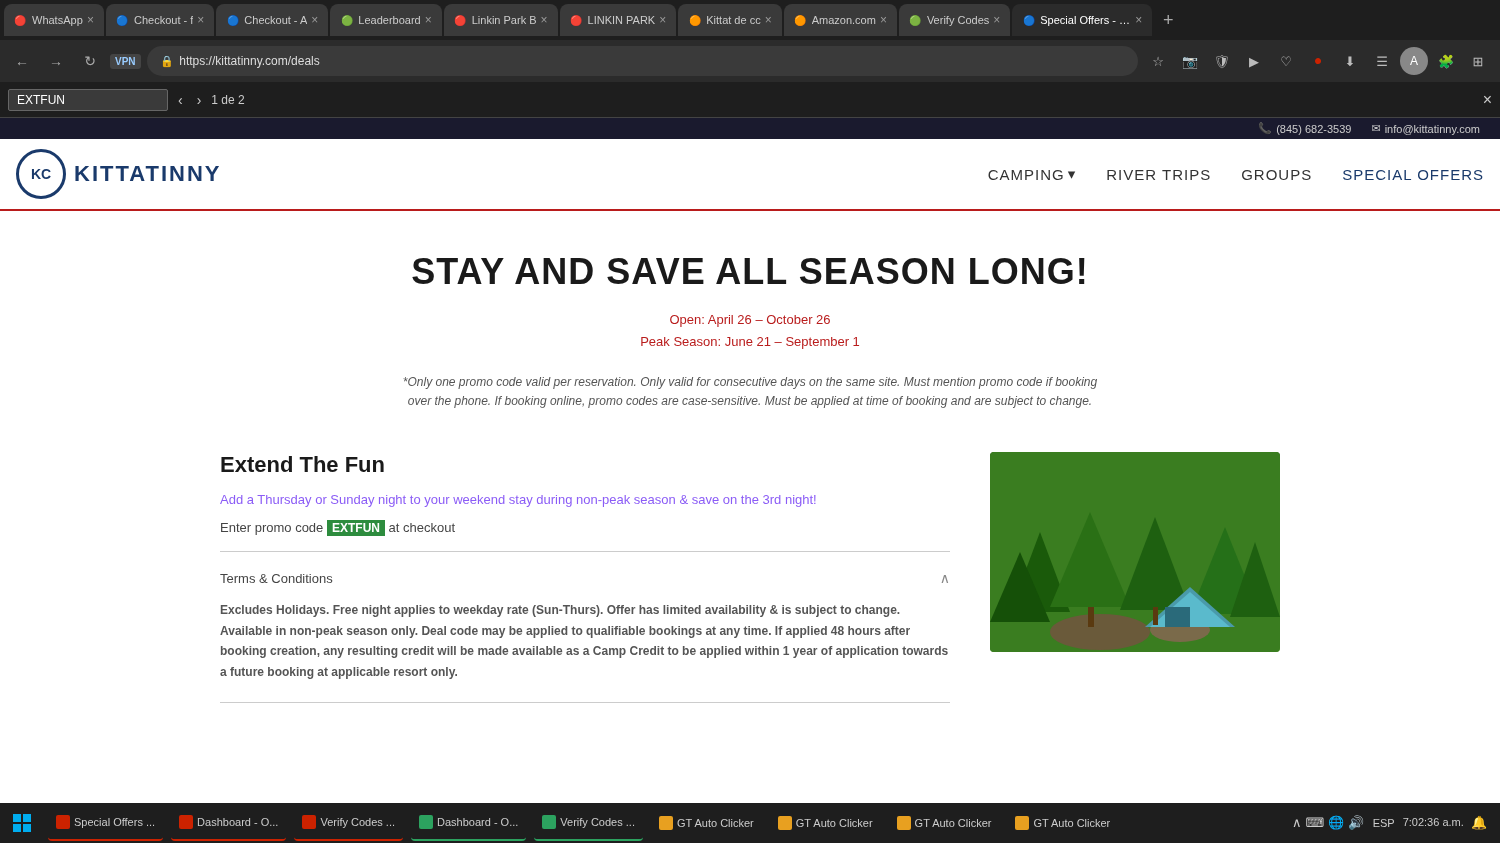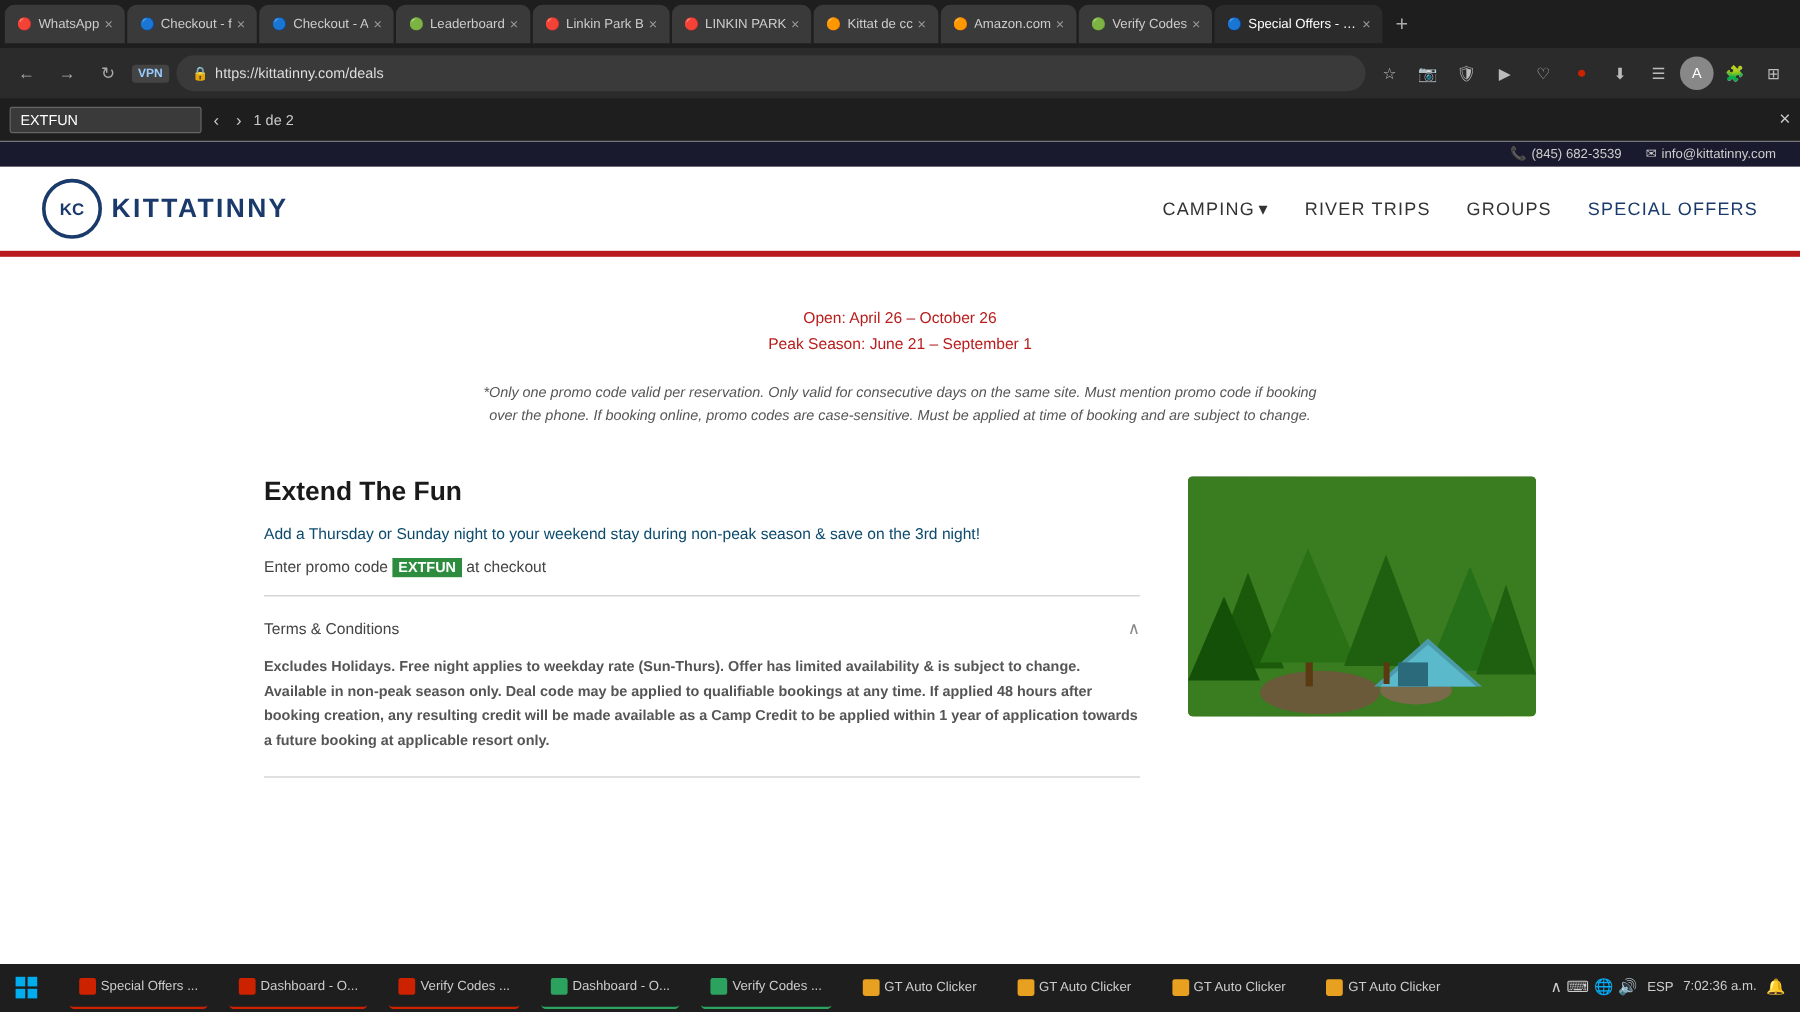--- a/index.html
+++ b/index.html
@@ -173,22 +173,22 @@
       padding: 4px 20px;
       gap: 20px;
     }
     .top-info-bar span { display: flex; align-items: center; gap: 4px; }
 
     
     .site-header {
       display: flex;
       align-items: center;
       justify-content: space-between;
-      padding: 10px 35px;
-      border-bottom: 5px solid #b91c1c;
+      padding: 10px 16px;
+      border-bottom: 2px solid #b91c1c;
       background: #fff;
     }
     .logo-area { display: flex; align-items: center; gap: 8px; }
     .logo-circle {
       width: 50px; height: 50px;
       border-radius: 50%;
       border: 3px solid #1a3a6b;
       display: flex; align-items: center; justify-content: center;
       font-weight: bold; color: #1a3a6b; font-size: 14px;
     }
@@ -262,21 +262,21 @@
     }
     .deal-text { flex: 1; }
     .deal-title {
       font-size: 22px;
       font-weight: 800;
       color: #1a1a1a;
       margin-bottom: 12px;
     }
     .deal-desc {
       font-size: 13px;
-      color: #0c4a6e;
+      color: #8b5cf6;
       line-height: 1.6;
       margin-bottom: 10px;
     }
     .deal-promo {
       font-size: 13px;
       color: #444;
       margin-bottom: 16px;
     }
     .promo-code-highlight {
       background: #2d8c3e;
@@ -320,21 +320,21 @@
     .taskbar {
       position: fixed;
       bottom: 0;
       left: 0;
       width: 1500px;
       height: 40px;
       background: #1e1e1e;
       display: flex;
       align-items: center;
       padding: 0 4px;
-      gap: 18px;
+      gap: 8px;
       z-index: 100;
     }
     .taskbar-start {
       width: 36px; height: 36px;
       background: transparent;
       display: flex; align-items: center; justify-content: center;
       cursor: pointer;
     }
     .taskbar-item {
       height: 36px;
@@ -476,20 +476,21 @@
         <span>CAMPING</span>
         <span>▾</span>
       </a>
       <a class="nav-item">RIVER TRIPS</a>
       <a class="nav-item">GROUPS</a>
       <a class="nav-item" style="color:#1a3a6b;">SPECIAL OFFERS</a>
     </nav>
   </div>
 
   <div class="main-content">
+    <h1 class="page-title">STAY AND SAVE ALL SEASON LONG!</h1>
     <div class="season-dates">
       <div>Open: April 26 – October 26</div>
       <div>Peak Season: June 21 – September 1</div>
     </div>
     <p class="promo-note">*Only one promo code valid per reservation. Only valid for consecutive days on the same site. Must mention promo code if booking over the phone. If booking online, promo codes are case-sensitive. Must be applied at time of booking and are subject to change.</p>
 
     <div class="deal-section">
       <div class="deal-text">
         <h2 class="deal-title">Extend The Fun</h2>
         <p class="deal-desc">Add a Thursday or Sunday night to your weekend stay during non-peak season &amp; save on the 3rd night!</p>

